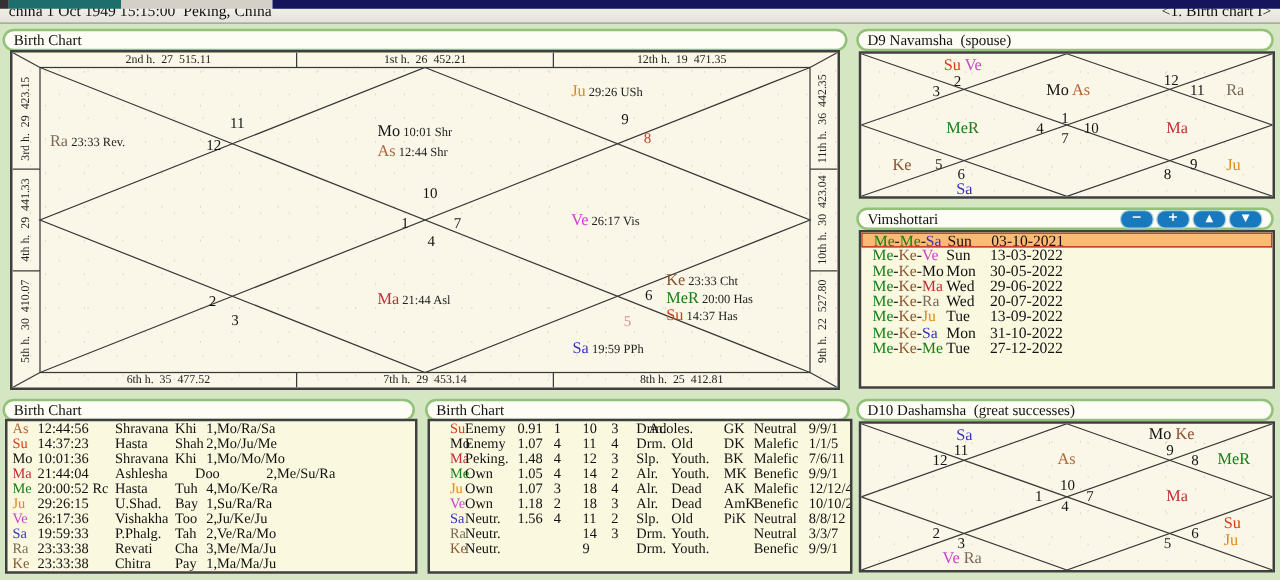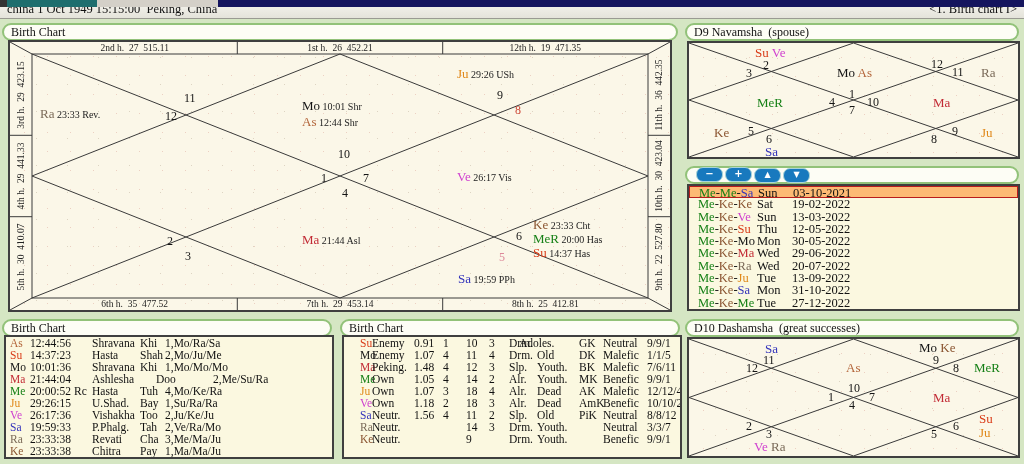--- a/index.html
+++ b/index.html
@@ -134,43 +134,34 @@
       <span class="pl" style="left: 292px; top: 22px;"><span class="pab" style="color: rgb(122, 106, 88);">Ra</span></span>
       <span class="pl" style="left: 68px; top: 52px;"><span class="pab" style="color: rgb(22, 128, 22);">MeR</span></span>
       <span class="pl" style="left: 244px; top: 52px;"><span class="pab" style="color: rgb(194, 43, 53);">Ma</span></span>
       <span class="pl" style="left: 25px; top: 82px;"><span class="pab" style="color: rgb(138, 84, 48);">Ke</span></span>
       <span class="pl" style="left: 76px; top: 101px;"><span class="pab" style="color: rgb(51, 51, 187);">Sa</span></span>
       <span class="pl" style="left: 292px; top: 82px;"><span class="pab" style="color: rgb(224, 136, 24);">Ju</span></span>
     </div>
 </div>
 
 <div class="hdr" style="left:685px;top:166px;width:316px">
+  <span class="ttl">Vimshottari</span>
   <span id="vim-buttons"><span class="btn">−</span><span class="btn">+</span><span class="btn" style="font-size: 8px;">▲</span><span class="btn" style="font-size: 8px;">▼</span></span>
 </div>
 <div class="tblframe" style="left:687px;top:184px;width:329px;height:123px">
   <div id="vim-rows">
       <div class="vrow sel">
         <span class="vcol" style="left: 9px;"><span style="color: rgb(22, 128, 22);">Me</span>-<span style="color: rgb(22, 128, 22);">Me</span>-<span style="color: rgb(51, 51, 187);">Sa</span></span>
         <span class="vcol" style="left: 68px;">Sun</span>
         <span class="vcol" style="left: 103px;">03-10-2021</span>
       </div>
       <div class="vrow">
-        <span class="vcol" style="left: 9px;"><span style="color: rgb(22, 128, 22);">Me</span>-<span style="color: rgb(138, 84, 48);">Ke</span>-<span style="color: rgb(138, 84, 48);">Ke</span></span>
-        <span class="vcol" style="left: 68px;">Sat</span>
-        <span class="vcol" style="left: 103px;">19-02-2022</span>
-      </div>
-      <div class="vrow">
         <span class="vcol" style="left: 9px;"><span style="color: rgb(22, 128, 22);">Me</span>-<span style="color: rgb(138, 84, 48);">Ke</span>-<span style="color: rgb(207, 63, 207);">Ve</span></span>
         <span class="vcol" style="left: 68px;">Sun</span>
         <span class="vcol" style="left: 103px;">13-03-2022</span>
-      </div>
-      <div class="vrow">
-        <span class="vcol" style="left: 9px;"><span style="color: rgb(22, 128, 22);">Me</span>-<span style="color: rgb(138, 84, 48);">Ke</span>-<span style="color: rgb(217, 58, 22);">Su</span></span>
-        <span class="vcol" style="left: 68px;">Thu</span>
-        <span class="vcol" style="left: 103px;">12-05-2022</span>
       </div>
       <div class="vrow">
         <span class="vcol" style="left: 9px;"><span style="color: rgb(22, 128, 22);">Me</span>-<span style="color: rgb(138, 84, 48);">Ke</span>-<span style="color: rgb(20, 20, 20);">Mo</span></span>
         <span class="vcol" style="left: 68px;">Mon</span>
         <span class="vcol" style="left: 103px;">30-05-2022</span>
       </div>
       <div class="vrow">
         <span class="vcol" style="left: 9px;"><span style="color: rgb(22, 128, 22);">Me</span>-<span style="color: rgb(138, 84, 48);">Ke</span>-<span style="color: rgb(194, 43, 53);">Ma</span></span>
         <span class="vcol" style="left: 68px;">Wed</span>
         <span class="vcol" style="left: 103px;">29-06-2022</span>

